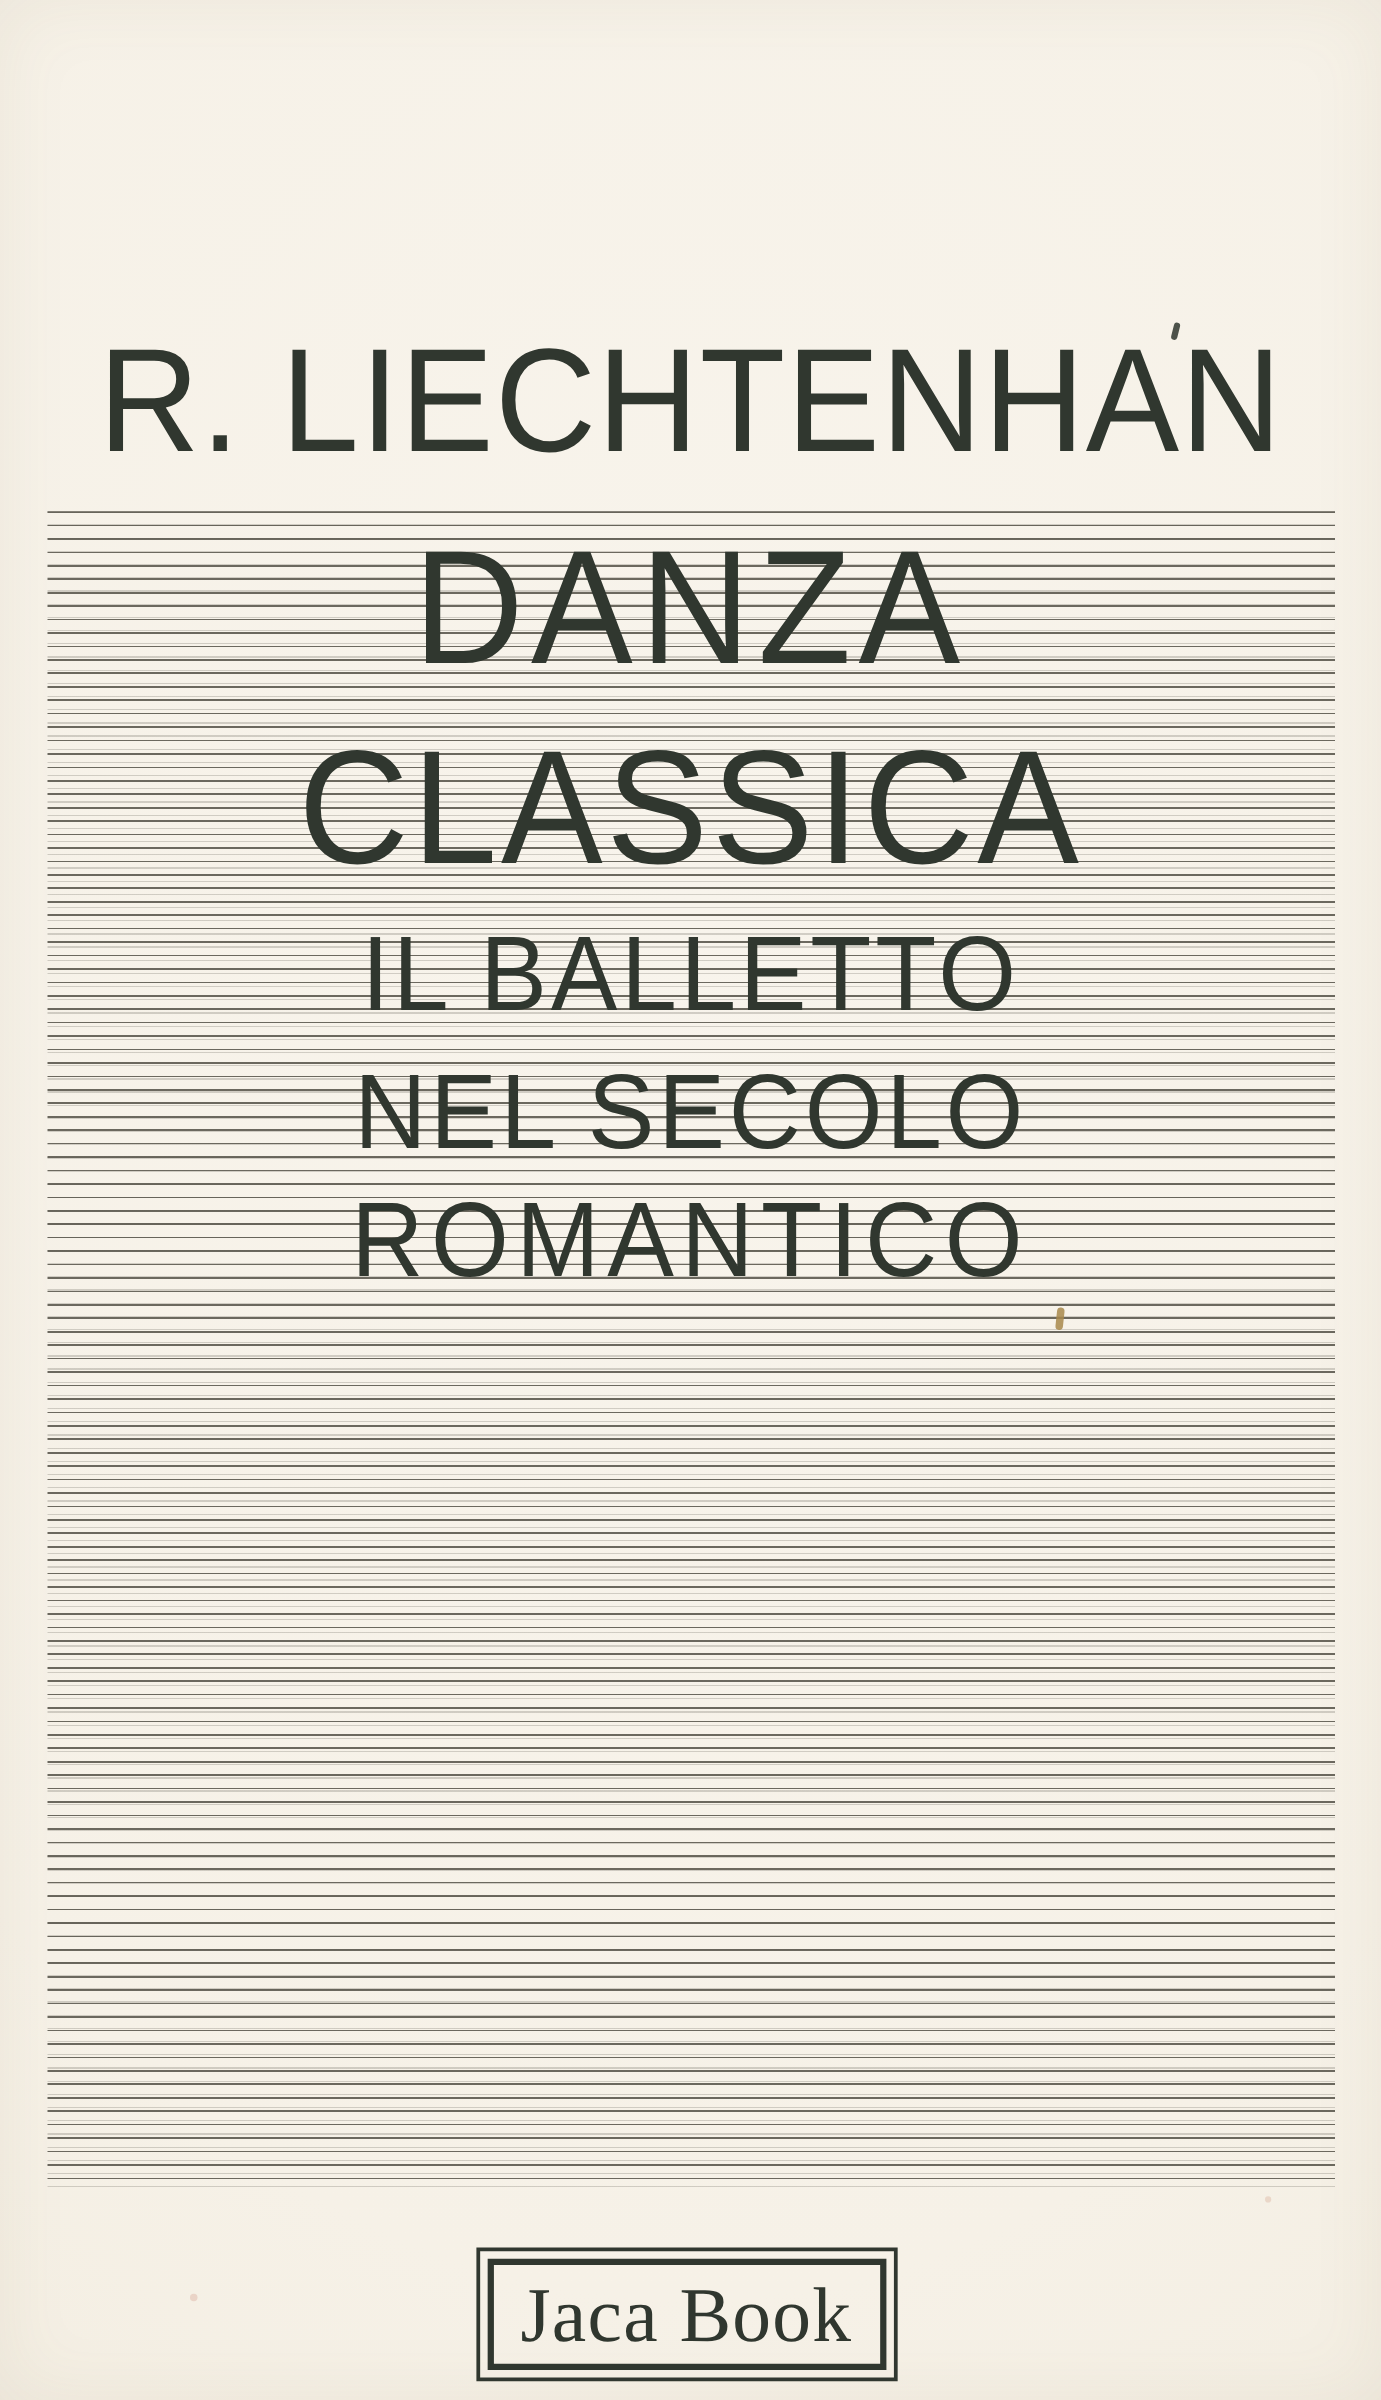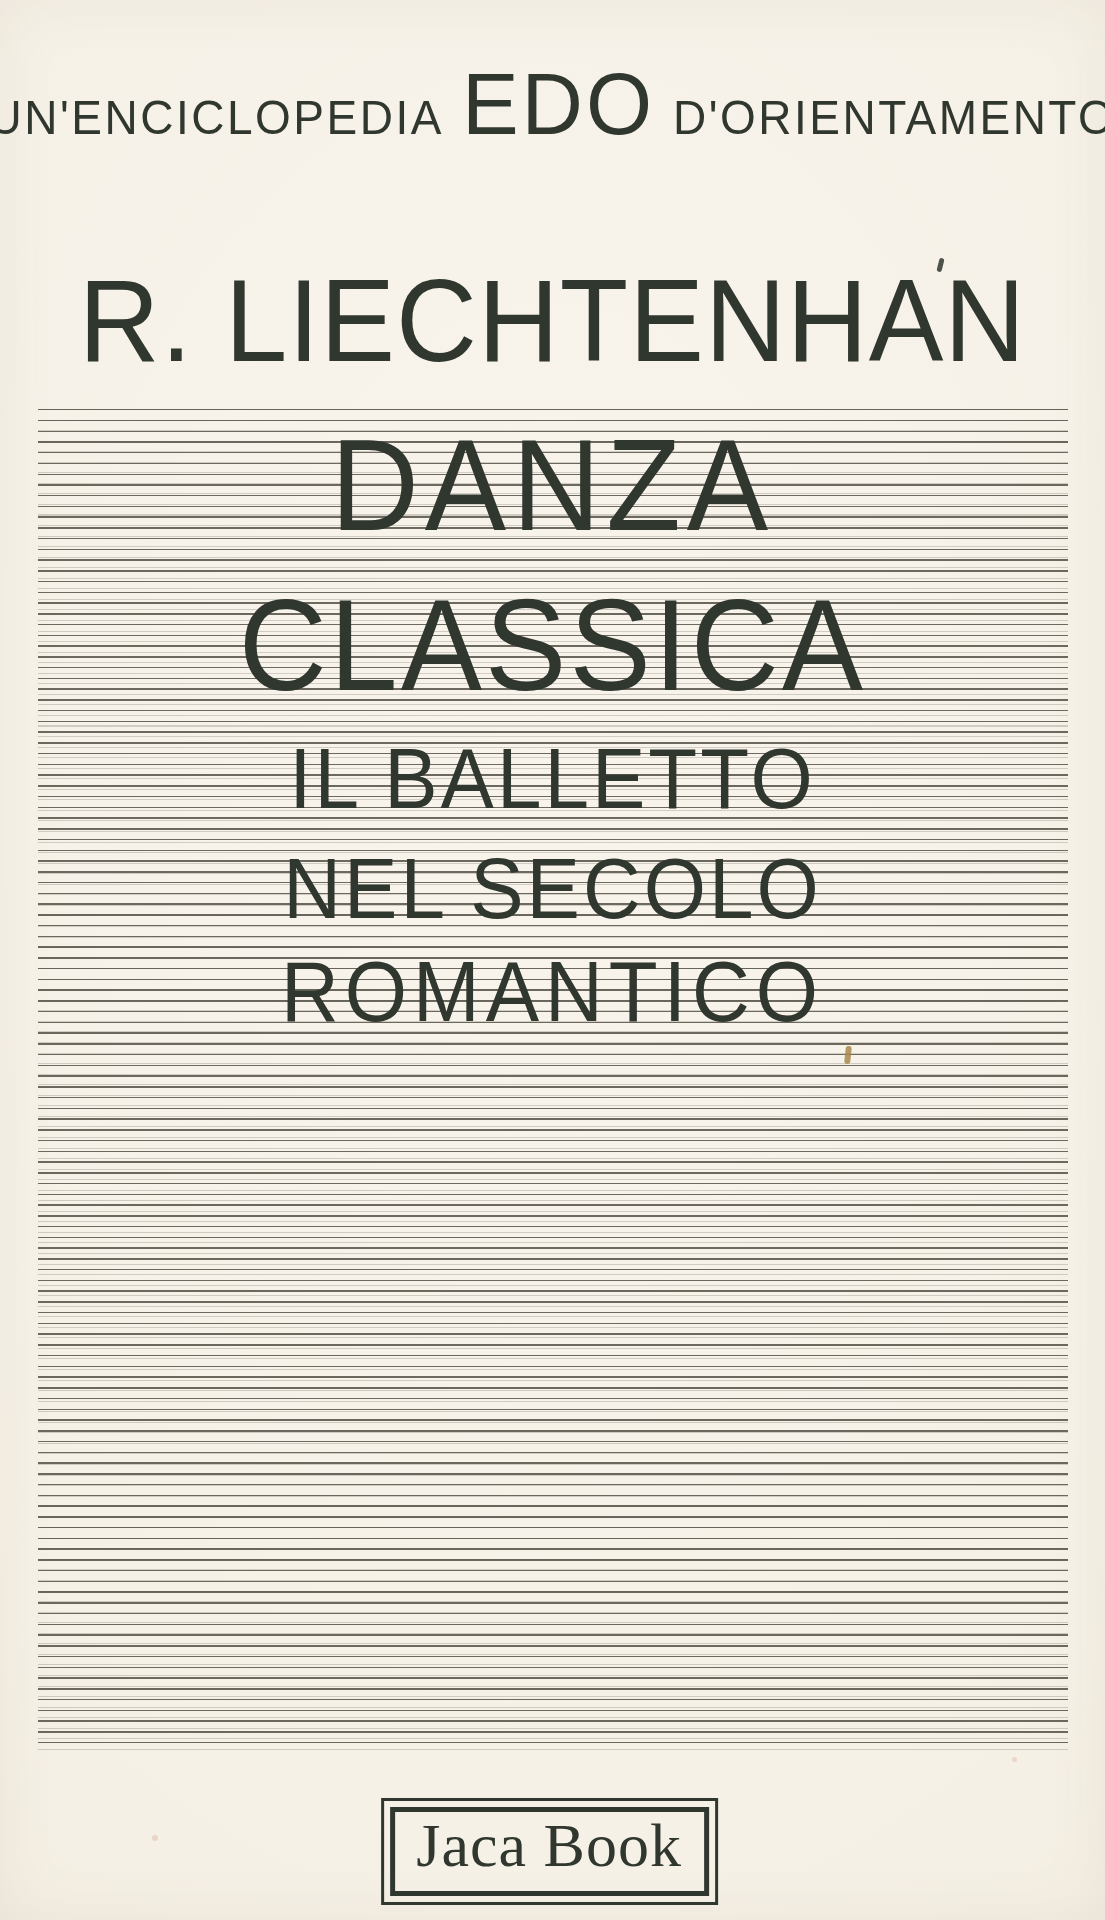--- a/index.html
+++ b/index.html
@@ -105,21 +105,21 @@
     box-sizing: border-box;
     padding: 6px;
     background: transparent;
   }
   .publisher-box .inner {
     width: 100%;
     height: 100%;
     box-sizing: border-box;
     border: 5px solid #30372f;
     display: flex;
-    align-items: flex-start;
+    align-items: flex-end;
     justify-content: center;
   }
   .publisher-box .inner span {
     font-family: "Liberation Serif", serif;
     font-size: 62px;
     letter-spacing: 1px;
     transform: translateY(-2px);
     white-space: nowrap;
   }
 
@@ -136,25 +136,20 @@
     opacity: 0.85;
   }
   .speck-faint1 { left: 152px; top: 1835px; width: 6px; height: 6px; background: #e6c8bb; opacity: .7; }
   .speck-faint2 { left: 1012px; top: 1757px; width: 5px; height: 5px; background: #e2c6b4; opacity: .6; }
 </style>
 </head>
 <body>
 
 <div class="cover">
 
-  <div class="tagline">
-    <span class="small">UN'ENCICLOPEDIA</span>
-    <span class="big">EDO</span>
-    <span class="small">D'ORIENTAMENTO</span>
-  </div>
 
   <div class="author">R. LIECHTENHAN</div>
 
   <div class="rules"></div>
 
   <div class="title-line t-danza">DANZA</div>
   <div class="title-line t-classica">CLASSICA</div>
 
   <div class="title-line t-sub1">IL BALLETTO</div>
   <div class="title-line t-sub2">NEL SECOLO</div>

